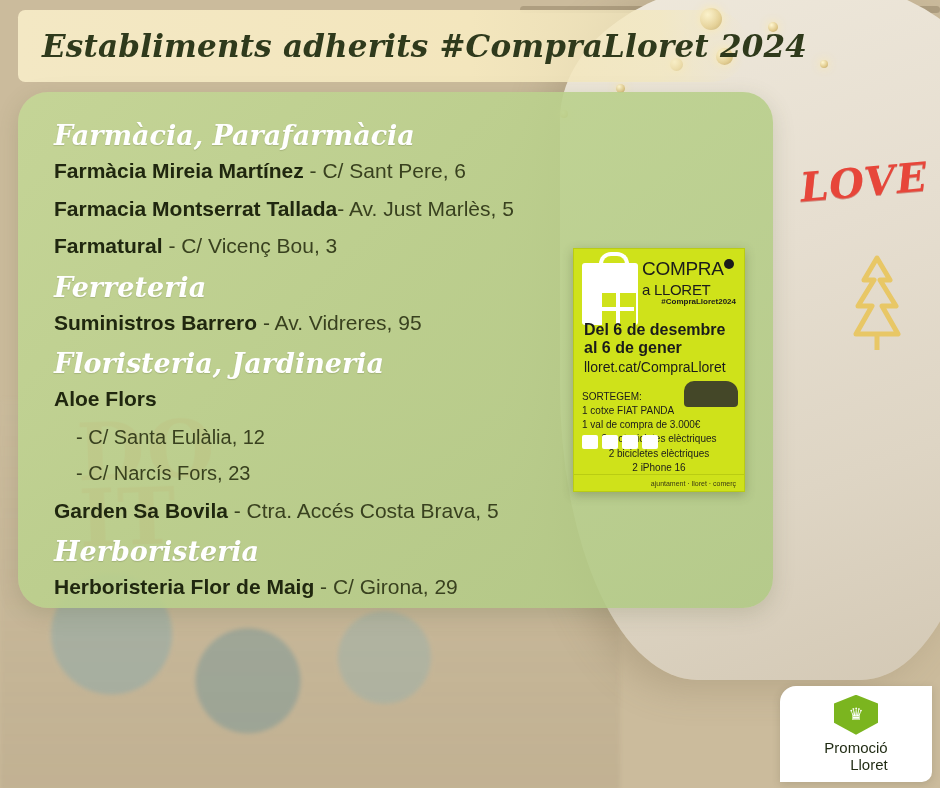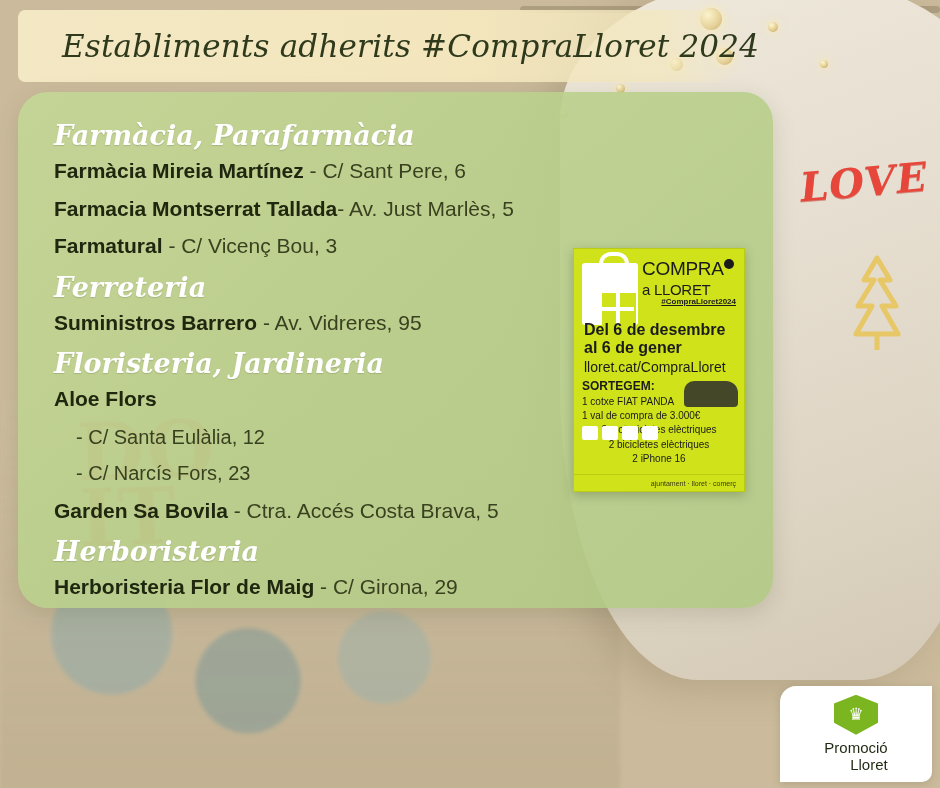--- a/index.html
+++ b/index.html
@@ -126,24 +126,24 @@
     width: 730px;
     height: 72px;
     background: linear-gradient(90deg, #f3e8c4 0%, #f3e6bd 62%, rgba(243,232,191,0.75) 88%, rgba(243,232,191,0) 100%);
     border-radius: 14px 70px 70px 14px;
     display: flex;
     align-items: center;
   }
   .title-text {
     font-family: "DejaVu Serif", serif;
     font-style: italic;
-    font-weight: 400;
+    font-weight: 700;
     font-size: 31px;
     color: #2f3a1c;
-    padding-left: 44px;
+    padding-left: 24px;
     letter-spacing: 0.2px;
     white-space: nowrap;
   }
 
   
   .card {
     position: absolute;
     left: 18px;
     top: 92px;
     width: 755px;
@@ -278,41 +278,41 @@
     color: #1b1b1b;
     text-align: right;
   }
   .flyer-hash {
     position: absolute;
     right: 8px;
     top: 48px;
     font-size: 8px;
     color: #1b1b1b;
     font-weight: 700;
-    text-decoration: underline;
   }
   .flyer-dot {
     position: absolute;
     right: 10px;
     top: 10px;
     width: 10px;
     height: 10px;
     border-radius: 50%;
     background: #1b1b1b;
   }
   .flyer-mid {
     position: relative;
     padding: 4px 8px;
     background: #cfe21a;
   }
   .flyer-sort {
-    font-size: 12px;
-    font-weight: 700;
+    font-size: 10px;
+    font-weight: 400;
     color: #1b1b1b;
     margin-bottom: 2px;
+    margin-top: 12px;
   }
   .flyer-prize {
     font-size: 10px;
     color: #1b1b1b;
     line-height: 1.42;
   }
   .flyer-prize.c { text-align: center; }
   .flyer-car {
     position: absolute;
     right: 6px;

